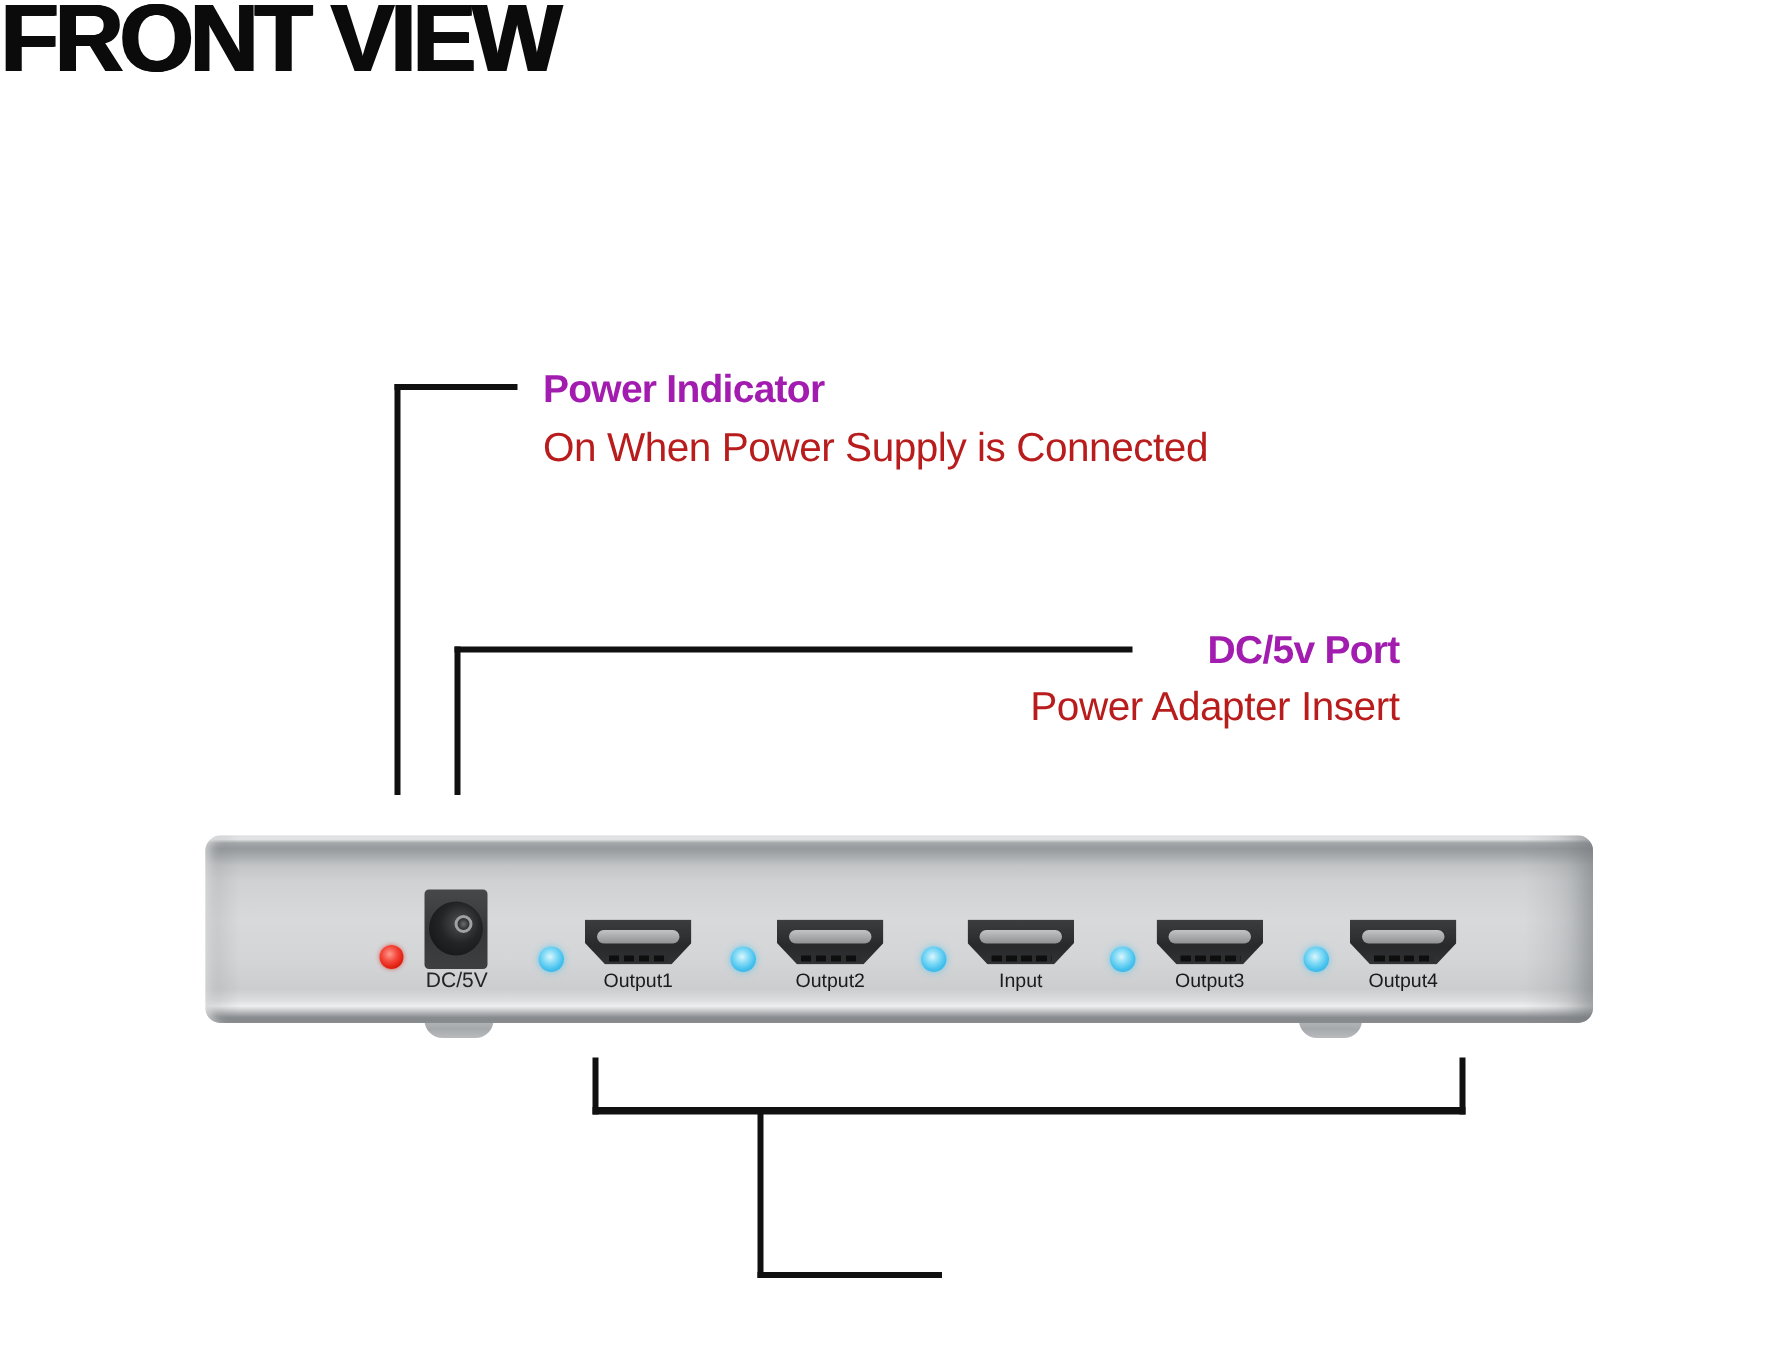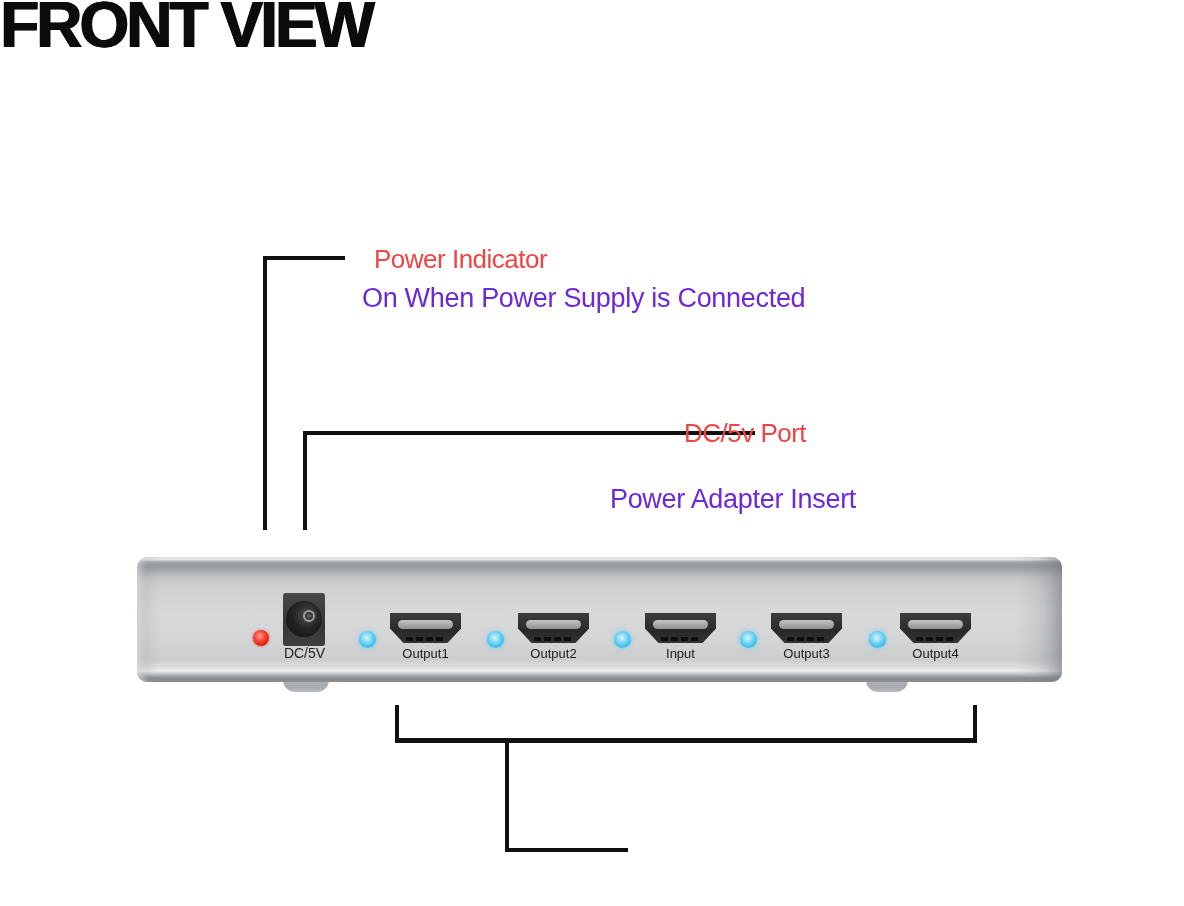--- a/index.html
+++ b/index.html
@@ -5,23 +5,23 @@
   html,body{margin:0;padding:0;background:#fff;}
   #stage{position:relative;width:1072px;height:906px;background:#ffffff;overflow:hidden;
          font-family:"Liberation Sans",sans-serif;color:#111;}
 
   
   .page-title{position:absolute;left:0px;top:-12px;font-size:64px;font-weight:bold;
               letter-spacing:-3px;color:#0b0b0b;
               text-shadow:1px 0 0 #0b0b0b, -0.5px 0 0 #0b0b0b;}
 
   
-  .co-title{position:absolute;font-size:26px;font-weight:normal;color:#ef4444;letter-spacing:-0.5px;margin-left:12px;}
-  .co-sub{position:absolute;font-size:27px;font-weight:normal;color:#6d28d9;letter-spacing:-0.3px;}
-  .right-align{text-align:center;}
+  .co-title{position:absolute;font-size:26px;font-weight:bold;color:#a21caf;letter-spacing:-0.5px;}
+  .co-sub{position:absolute;font-size:27px;font-weight:normal;color:#b91c1c;letter-spacing:-0.3px;}
+  .right-align{text-align:right;}
 
   
   .line{position:absolute;background:#101010;}
 
   
   .device{position:absolute;left:137px;top:557px;width:925px;height:125px;border-radius:10px;z-index:2;
     background:linear-gradient(180deg,
       #e6e7e9 0%, #eceded 2%, #a6a9ac 4%, #989b9e 7%, #a8abae 11%,
       #c2c4c6 16%, #cfd1d3 24%, #d7d9db 45%, #d3d5d7 66%, #cbcdcf 82%,
       #dddee0 88%, #eff0f1 91%, #cfd1d3 93%, #8b8e91 97%, #7c7f82 100%);
@@ -72,21 +72,21 @@
   <div class="page-title">FRONT VIEW</div>
 
   <div class="line" style="left:263px;top:256px;width:82px;height:4px;"></div>
   <div class="line" style="left:263px;top:256px;width:4px;height:274px;"></div>
   <div class="co-title" style="left:362px;top:244px;">Power Indicator</div>
   <div class="co-sub" style="left:362px;top:283px;">On When Power Supply is Connected</div>
 
   <div class="line" style="left:303px;top:431px;width:452px;height:4px;"></div>
   <div class="line" style="left:303px;top:431px;width:4px;height:99px;"></div>
   <div class="co-title right-align" style="left:533px;top:418px;width:400px;">DC/5v Port</div>
-  <div class="co-sub right-align" style="left:533px;top:456px;width:400px;margin-top:28px;">Power Adapter Insert</div>
+  <div class="co-sub right-align" style="left:533px;top:456px;width:400px;">Power Adapter Insert</div>
 
   <div class="foot foot-left"></div>
   <div class="foot foot-right"></div>
 
   <div class="device">
     <div class="red-led"></div>
 
     <div class="dc-port">
       <div class="dc-circle">
         <div class="dc-pin"></div>

